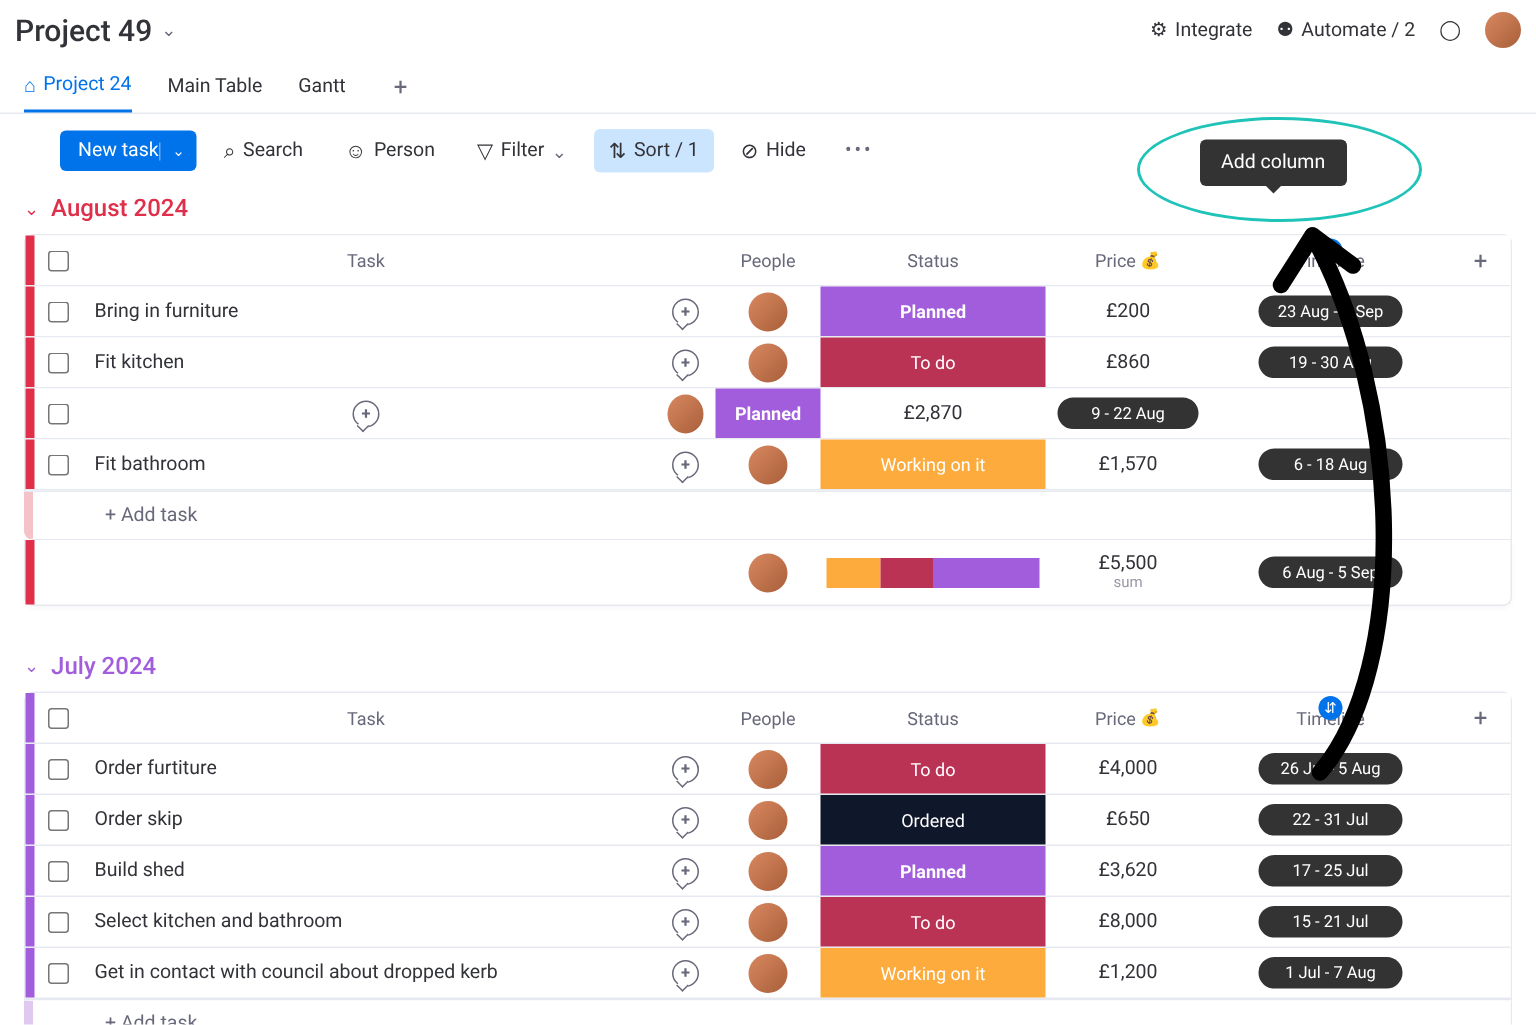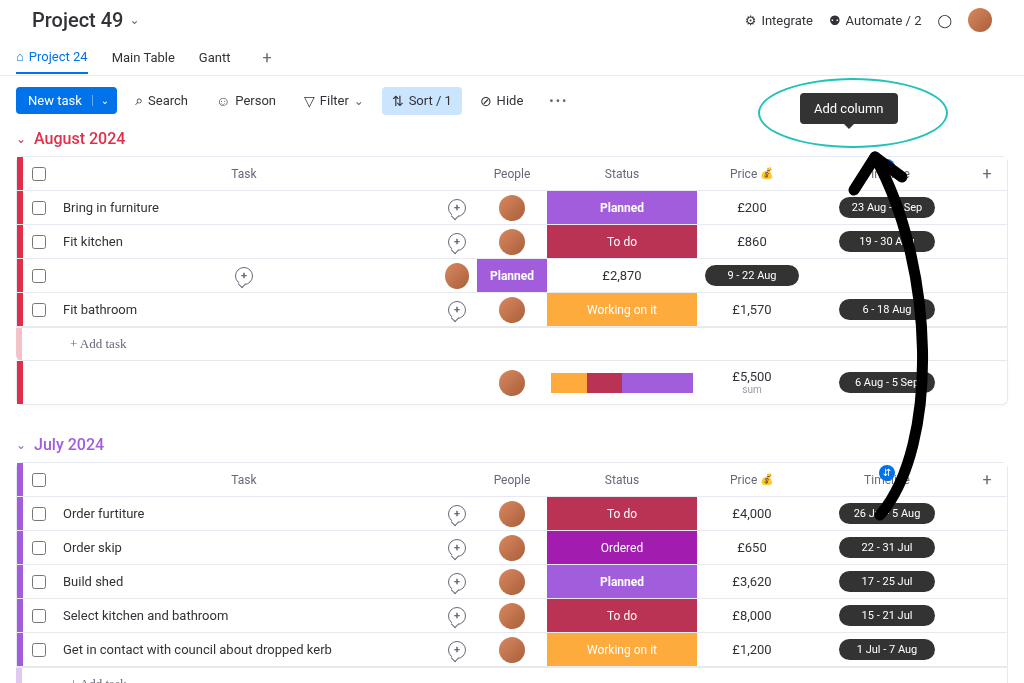--- a/index.html
+++ b/index.html
@@ -1,32 +1,32 @@
 <!DOCTYPE html>
 <html><head>
 <meta charset="utf-8">
 <style>
 * { box-sizing: border-box; margin: 0; padding: 0; font-family: -apple-system, BlinkMacSystemFont, "Segoe UI", Roboto, sans-serif; }
 body { background: #fff; width: 1024px; height: 683px; overflow: hidden; font-size: 13px; color: #323338; position: relative; }
 
-.topbar { display: flex; align-items: center; padding: 8px 32px; }
+.topbar { display: flex; align-items: center; padding: 8px 10px; }
 .project-title { font-size: 20px; font-weight: 500; display: flex; align-items: center; gap: 6px; cursor: pointer; }
 .chevron-down { font-size: 12px; color: #676879; }
 .spacer { flex: 1; }
 .top-actions { display: flex; align-items: center; gap: 16px; color: #323338; }
 .top-action { display: flex; align-items: center; gap: 5px; cursor: pointer; font-size: 13px; }
 .avatar-small { width: 24px; height: 24px; border-radius: 50%; background: linear-gradient(135deg,#d98860,#a85f3a); }
 
 .tabs { display: flex; align-items: center; gap: 24px; padding: 0 16px; border-bottom: 1px solid #e6e9ef; }
 .tab { padding: 8px 0; cursor: pointer; font-size: 13px; display:flex; align-items:center; gap:5px; color:#323338;}
 .tab.active { color: #0073ea; border-bottom: 2px solid #0073ea; }
 .tab-add { color: #676879; font-size: 16px; cursor: pointer; padding: 8px; }
 
 .toolbar { display: flex; align-items: center; gap: 8px; padding: 10px 16px; }
-.new-task-btn { background: #0073ea; color: #fff; border: none; padding: 6px 8px 6px 12px; border-radius: 4px; cursor: pointer; display: flex; align-items: center; gap: 10px; font-size: 13px; }
+.new-task-btn { background: #0073ea; color: #fff; border: none; padding: 6px 8px 6px 12px; border-radius: 4px; cursor: pointer; display: flex; align-items: center; font-size: 13px; margin-left: 24px; }
 .new-task-split { border-left: 1px solid rgba(255,255,255,0.4); padding-left: 8px; font-size: 10px; }
 .tool-btn { display: flex; align-items: center; gap: 5px; padding: 6px 10px; border-radius: 4px; cursor: pointer; color: #323338; font-size: 13px; }
 .tool-btn.active { background: #cce5ff; }
 .tool-icon { font-size: 14px; }
 .menu-dots { cursor: pointer; letter-spacing: 2px; color:#676879; padding: 4px 8px;}
 
 .board { padding: 0 16px; }
 .group { margin-bottom: 26px; }
 .group-header { display: flex; align-items: center; gap: 8px; padding: 4px 0 8px 0; cursor: pointer; }
 .group-collapse { font-size: 12px; }
@@ -47,24 +47,24 @@
 .cell.center { text-align: center; display:flex; justify-content:center; align-items:center; }
 .task-name { padding-left: 12px; }
 .bubble { width: 18px; height: 18px; border: 1.4px solid #676879; border-radius: 50%; display:inline-flex; align-items:center; justify-content:center; font-size: 11px; color:#676879; position:relative;}
 .bubble::after { content:""; position:absolute; bottom:-3px; left:3px; width:5px; height:5px; border-left:1.4px solid #676879; border-bottom:1.4px solid #676879; transform:rotate(-45deg); background:#fff;}
 .bubble span{position:relative; z-index:1; font-weight:bold;}
 .avatar { width: 26px; height: 26px; border-radius: 50%; background: linear-gradient(135deg,#d98860,#a85f3a); display:inline-block;}
 .status { height: 100%; display:flex; align-items:center; justify-content:center; color:#fff; font-size:12px; }
 .st-planned { background: #a25ddc; font-weight: bold; }
 .st-todo { background: #bb3354; }
 .st-working { background: #fdab3d; }
-.st-ordered { background: #a21caf; }
+.st-ordered { background: #0f172a; }
 .timeline-pill { background: #333; color: #fff; font-size: 11px; padding: 4px 0; border-radius: 11px; display:inline-block; width: 96px; text-align:center;}
 .add-col { text-align:center; color:#676879; font-size:16px; cursor:pointer;}
-.add-task-row { color: #676879; font-size: 13px; padding: 8px 0 8px 48px; cursor: pointer; border:1px solid #e6e9ef; border-top:none; background:#fff;font-family:Liberation Serif, serif;}
+.add-task-row { color: #676879; font-size: 13px; padding: 8px 0 8px 48px; cursor: pointer; border:1px solid #e6e9ef; border-top:none; background:#fff;}
 .group.aug .add-task-row { border-left: 6px solid #f5c2ca; border-radius: 0 0 0 6px;}
 .group.jul .add-task-row { border-left: 6px solid #e0c9f1; border-radius: 0 0 0 6px;}
 .summary-row { grid-template-columns: 10px 24px 1fr 40px 70px 150px 110px 160px 40px; border:1px solid #e6e9ef; border-top:none; height:44px; margin-left:0; border-radius:0 0 6px 6px; box-shadow: 0 2px 4px rgba(0,0,0,0.03);}
 .summary-row .left-bar{ background:transparent;}
 .status-bar { display:flex; height:20px; width:100%; }
 .status-seg { height:100%; }
 .sum-price { text-align:center; line-height:1.1;}
 .sum-price .val{ font-size:13px;} .sum-price .lbl{ font-size:10px; color:#9699a6;}
 
 .sort-badge { position:absolute; top:-8px; left:50%; transform:translateX(-50%); width:16px; height:16px; background:#0073ea; border-radius:50%; color:#fff; font-size:10px; display:flex; align-items:center; justify-content:center;}

